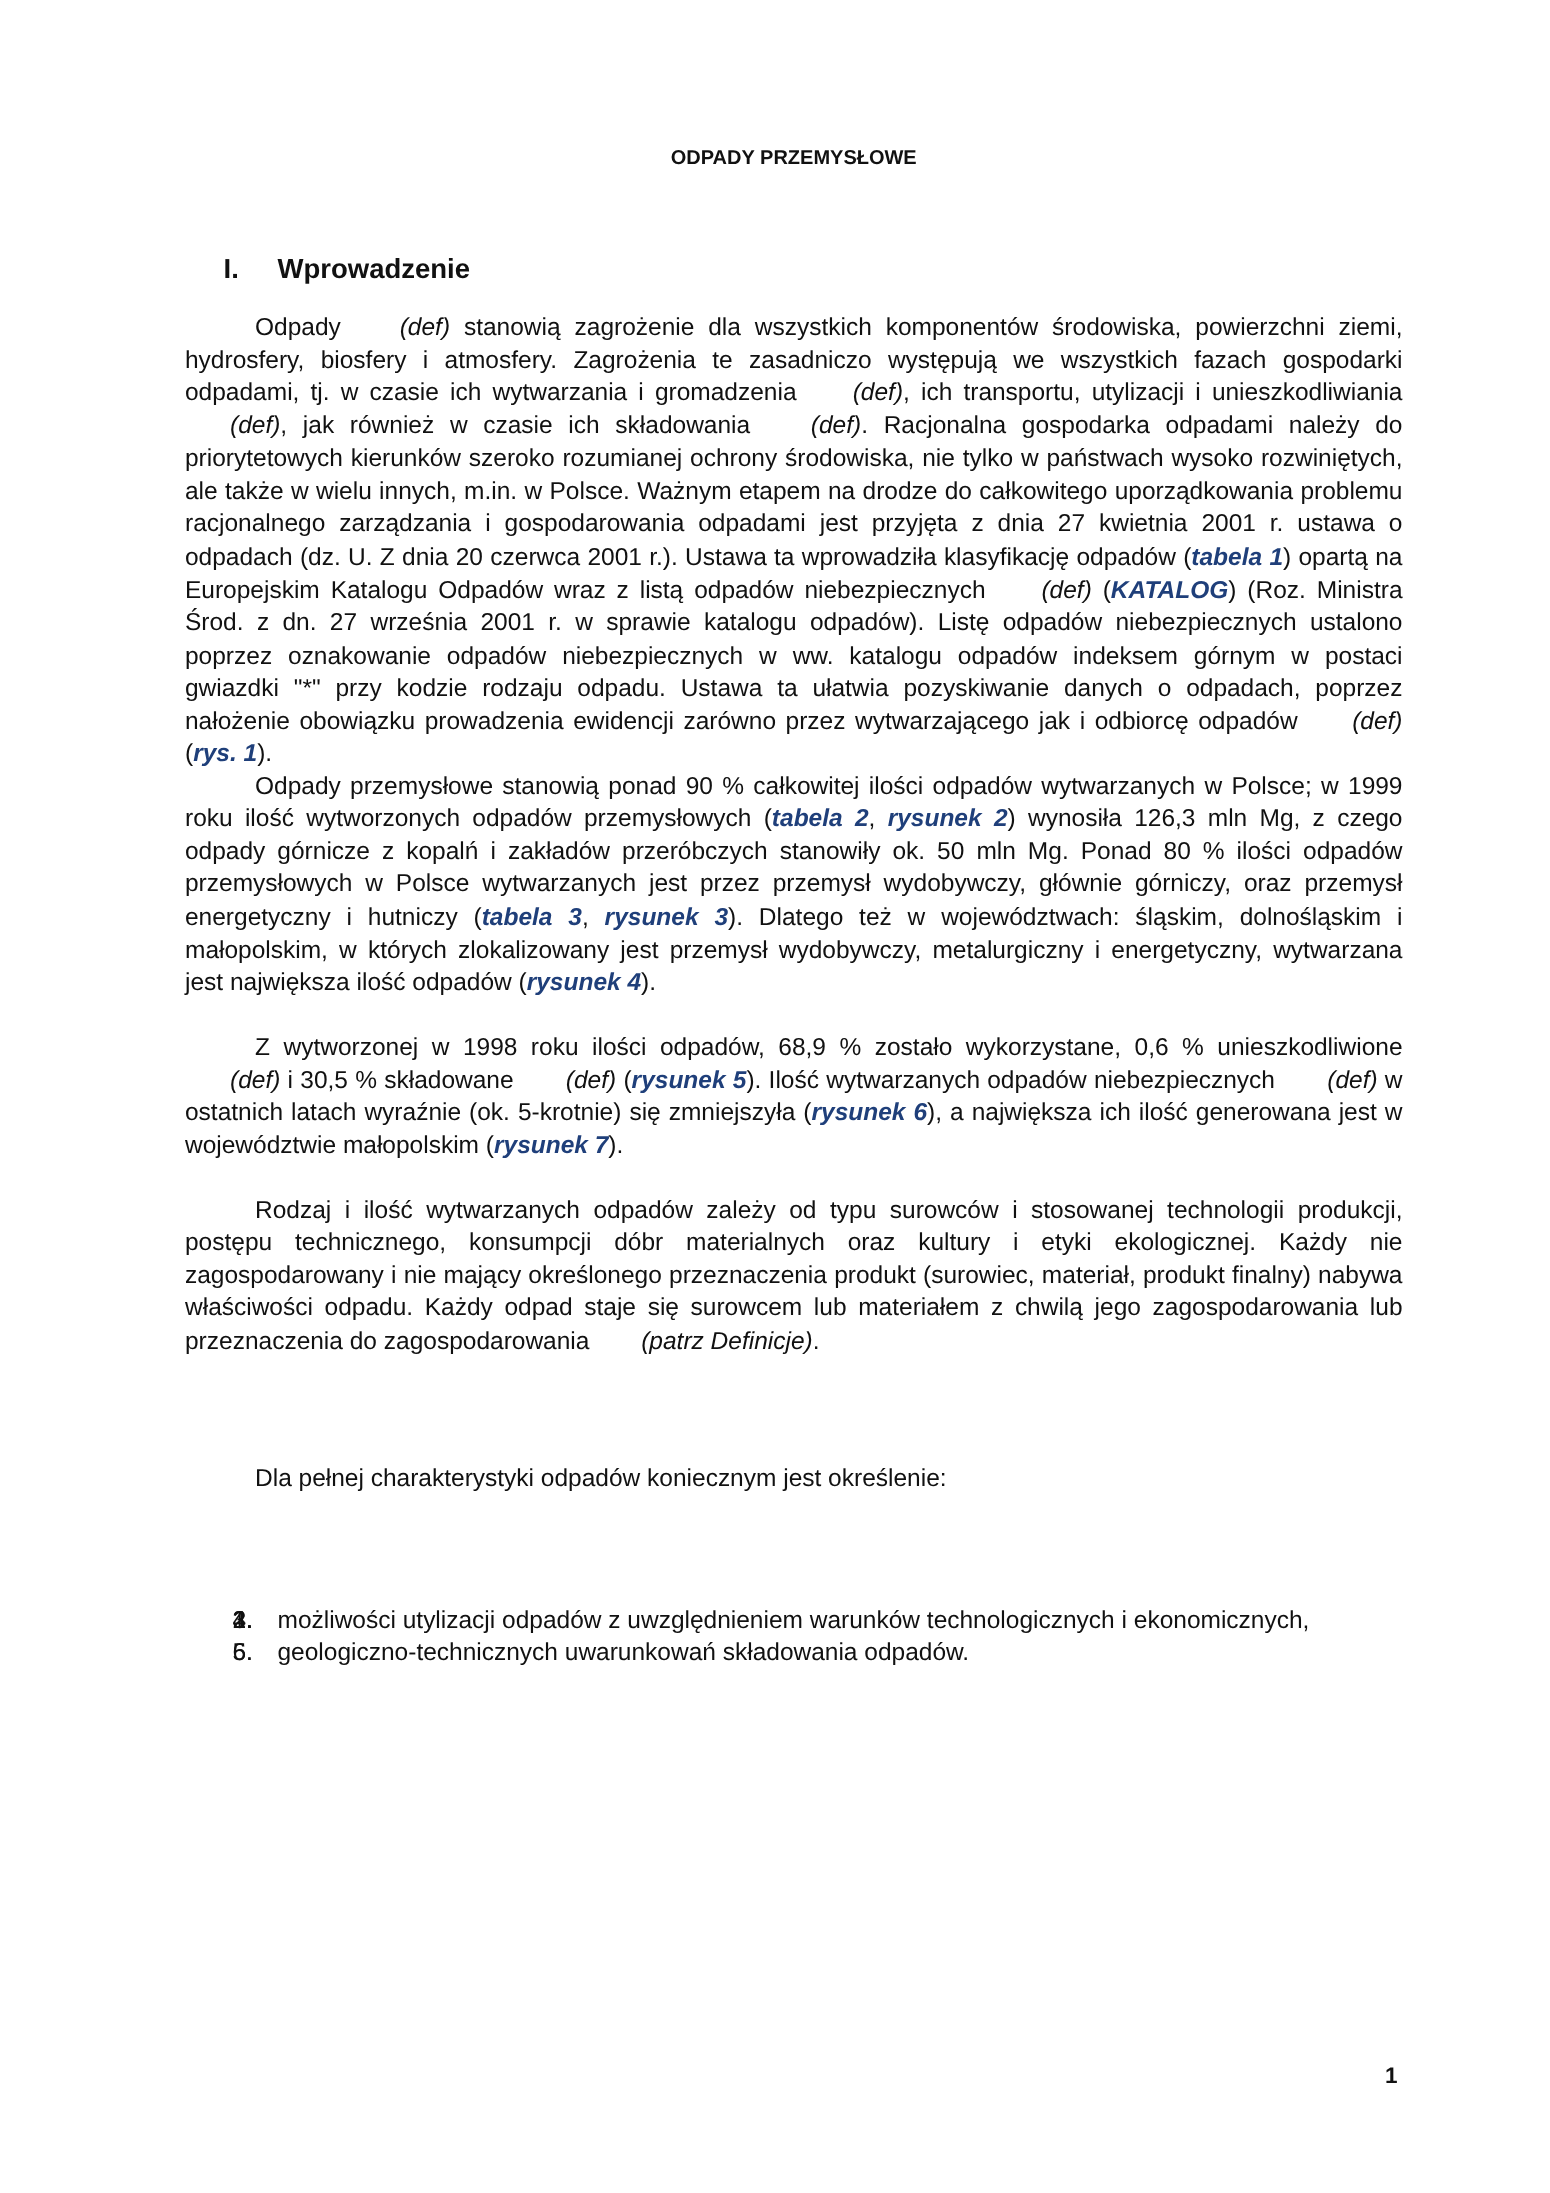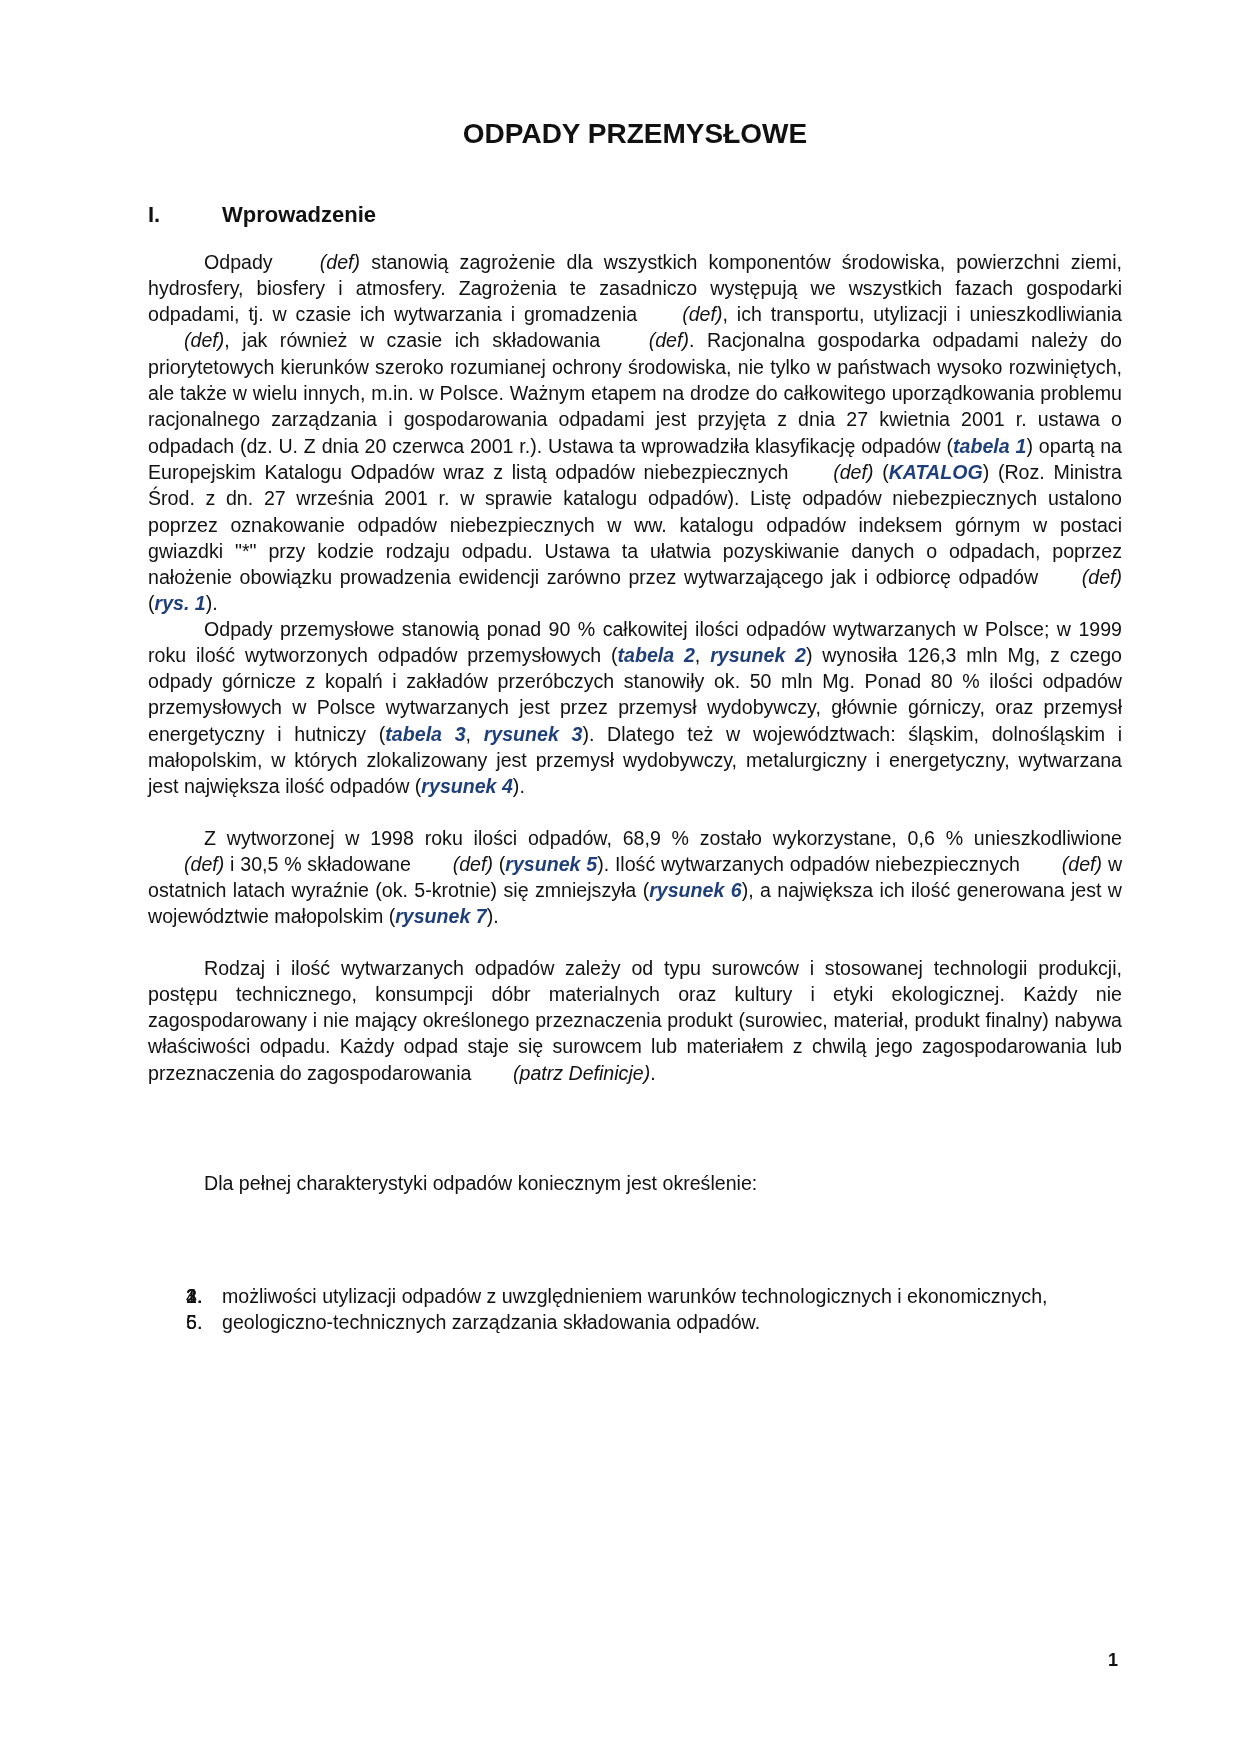--- a/index.html
+++ b/index.html
@@ -1,21 +1,21 @@
 <!DOCTYPE html>
 <html><head>
 <meta charset="utf-8">
 <style>
   html, body { margin: 0; padding: 0; background: #ffffff; }
   body { width: 1240px; height: 1754px; position: relative; overflow: hidden;
          font-family: "Liberation Sans", sans-serif; color: #111; }
   .page { position: absolute; left: 148px; top: 0; width: 974px; }
   .title { position: absolute; top: 118px; left: 0; width: 974px; text-align: center;
-           font-weight: bold; font-size: 28px; letter-spacing: 0px; }
-  .section { position: absolute; top: 202px; left: 0; font-weight: bold; font-size: 22px; }
+           font-weight: bold; font-size: 16px; letter-spacing: 0px; }
+  .section { position: absolute; top: 202px; left: 0; font-weight: bold; font-size: 22px; text-align: center; }
   .section .num { display: inline-block; width: 74px; }
   .para { position: absolute; left: 0; width: 974px; font-size: 19.6px; line-height: 26.3px;
           text-align: justify; }
   .para .indent { display: inline-block; width: 56px; }
   .i { font-style: italic; margin-left: 36px; }
   .lnk { color: #1f3f7a; font-weight: bold; font-style: italic; }
   .list { position: absolute; left: 0; top: 1283px; width: 974px; margin: 0; padding: 0;
           list-style: none; font-size: 19.6px; line-height: 26.3px; }
   .list li { position: relative; padding-left: 74px; text-align: justify; }
   .list li .n { position: absolute; left: 38px; }
@@ -36,17 +36,17 @@
   <p class="para" style="top:805px"><span class="indent"></span><span>Z wytworzonej w 1998 roku ilości odpadów, 68,9 % zostało wykorzystane, 0,6 % unieszkodliwione </span><span class="i">(def)</span><span> i 30,5 % składowane </span><span class="i">(def)</span><span> (</span><span class="lnk" style="color: rgb(31, 63, 122);">rysunek 5</span><span>). Ilość wytwarzanych odpadów niebezpiecznych </span><span class="i">(def)</span><span> w ostatnich latach wyraźnie (ok. 5-krotnie) się zmniejszyła (</span><span class="lnk" style="color: rgb(31, 63, 122);">rysunek 6</span><span>), a największa ich ilość generowana jest w województwie małopolskim (</span><span class="lnk" style="color: rgb(31, 63, 122);">rysunek 7</span><span>).</span></p>
   <p class="para" style="top:935px"><span class="indent"></span><span>Rodzaj i ilość wytwarzanych odpadów zależy od typu surowców i stosowanej technologii produkcji, postępu technicznego, konsumpcji dóbr materialnych oraz kultury i etyki ekologicznej. Każdy nie zagospodarowany i nie mający określonego przeznaczenia produkt (surowiec, materiał, produkt finalny) nabywa właściwości odpadu. Każdy odpad staje się surowcem lub materiałem z chwilą jego zagospodarowania lub przeznaczenia do zagospodarowania </span><span class="i">(patrz Definicje)</span><span>.</span></p>
   <p class="para" style="top:1150px"><span class="indent"></span><span>Dla pełnej charakterystyki odpadów koniecznym jest określenie:</span></p>
 
   <ol class="list">
     <li><span class="n">1.</span></li>
     <li><span class="n">2.</span></li>
     <li><span class="n">3.</span></li>
     <li><span class="n">4.</span><span>możliwości utylizacji odpadów z uwzględnieniem warunków technologicznych i ekonomicznych,</span></li>
     <li><span class="n">5.</span></li>
-    <li><span class="n">6.</span><span>geologiczno-technicznych zarządzania składowania odpadów.</span></li>
+    <li><span class="n">6.</span><span>geologiczno-technicznych uwarunkowań składowania odpadów.</span></li>
   </ol>
 </div>
 
 <div class="pagenum">1</div>
 
 </body></html>

